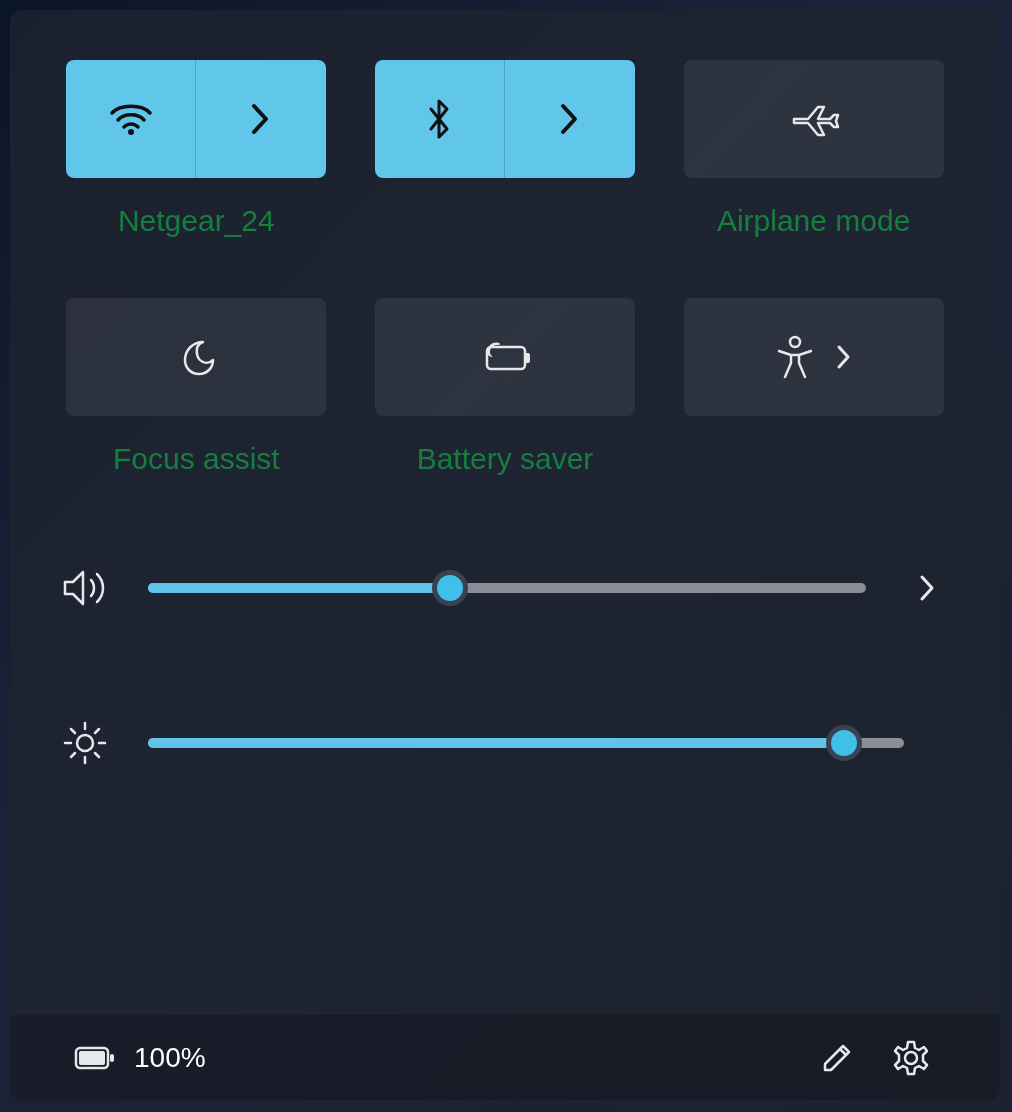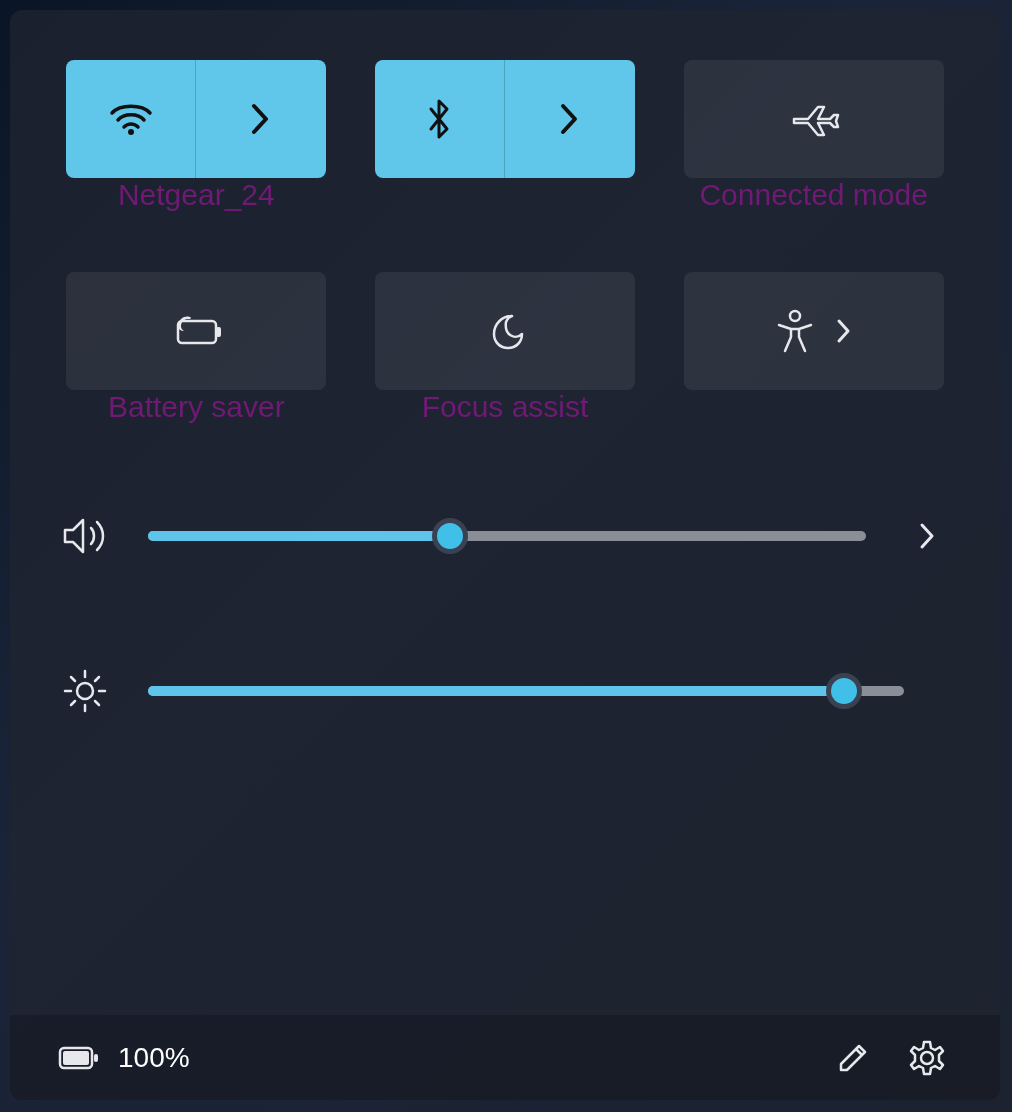--- a/index.html
+++ b/index.html
@@ -69,22 +69,23 @@
   .tile.split .half.left {
     border-right: 1px solid rgba(0,0,0,0.18);
   }
   .tile.inactive-split {
     display: flex;
     align-items: center;
     justify-content: center;
     gap: 20px;
   }
   .tile-label {
+    margin-top: 26px;
     font-size: 30px;
-    color: #701a75;
+    color: #15803d;
     text-align: center;
   }
   .sliders {
     margin-top: 90px;
     display: flex;
     flex-direction: column;
     gap: 110px;
   }
   .slider-row {
     display: flex;
@@ -127,21 +128,21 @@
     display: flex;
     justify-content: center;
   }
   .bottom-bar {
     height: 85px;
     background: rgba(0,0,0,0.18);
     border-bottom-left-radius: 12px;
     border-bottom-right-radius: 12px;
     display: flex;
     align-items: center;
-    padding: 0 48px;
+    padding: 0 64px;
     justify-content: space-between;
   }
   .battery-status {
     display: flex;
     align-items: center;
     gap: 18px;
     font-size: 28px;
   }
   .spacer { flex: 1; }
   .bottom-btn {
@@ -195,41 +196,41 @@
           </div>
         </div>
       </div>
 
       <div class="tile-wrap">
         <div class="tile inactive">
           <svg width="52" height="44" viewBox="0 0 52 44">
             <path d="M6 22 L20 22 L30 10 L36 10 L30 22 L42 22 L46 18 L50 18 L48 24 L50 30 L46 30 L42 26 L30 26 L36 38 L30 38 L20 26 L6 26 Z" stroke="#e6e8ec" stroke-width="2.5" fill="none" stroke-linejoin="round"></path>
           </svg>
         </div>
-        <div class="tile-label">Connected mode</div>
+        <div class="tile-label">Airplane mode</div>
+      </div>
+
+      <div class="tile-wrap">
+        <div class="tile inactive">
+          <svg width="42" height="42" viewBox="0 0 42 42">
+            <path d="M28 6 C18 6, 10 14, 10 24 C10 32, 16 38, 24 38 C32 38, 38 32, 38 24 C32 30, 20 26, 22 12 C23 9, 25 7, 28 6 Z" stroke="#e6e8ec" stroke-width="2.5" fill="none" stroke-linejoin="round"></path>
+          </svg>
+        </div>
+        <div class="tile-label">Focus assist</div>
       </div>
 
       <div class="tile-wrap">
         <div class="tile inactive">
           <svg width="56" height="36" viewBox="0 0 56 36">
             <rect x="10" y="8" width="38" height="22" rx="4" stroke="#e6e8ec" stroke-width="2.5" fill="none"></rect>
             <rect x="48" y="14" width="5" height="10" rx="2" fill="#e6e8ec"></rect>
             <path d="M20 6 C14 6, 10 14, 16 18 C8 18, 8 8, 16 4 C22 2, 26 6, 20 6 Z" fill="#e6e8ec"></path>
           </svg>
         </div>
         <div class="tile-label">Battery saver</div>
-      </div>
-
-      <div class="tile-wrap">
-        <div class="tile inactive">
-          <svg width="42" height="42" viewBox="0 0 42 42">
-            <path d="M28 6 C18 6, 10 14, 10 24 C10 32, 16 38, 24 38 C32 38, 38 32, 38 24 C32 30, 20 26, 22 12 C23 9, 25 7, 28 6 Z" stroke="#e6e8ec" stroke-width="2.5" fill="none" stroke-linejoin="round"></path>
-          </svg>
-        </div>
-        <div class="tile-label">Focus assist</div>
       </div>
 
       <div class="tile-wrap">
         <div class="tile inactive inactive-split">
           <svg width="40" height="44" viewBox="0 0 40 44">
             <circle cx="20" cy="7" r="5" stroke="#e6e8ec" stroke-width="2.5" fill="none"></circle>
             <path d="M4 16 L16 20 L16 28 L10 42 M36 16 L24 20 L24 28 L30 42 M16 20 L24 20" stroke="#e6e8ec" stroke-width="2.5" fill="none" stroke-linecap="round" stroke-linejoin="round"></path>
           </svg>
           <svg width="18" height="28" viewBox="0 0 18 28">
             <path d="M4 4 L13 14 L4 24" stroke="#e6e8ec" stroke-width="3" fill="none" stroke-linecap="round" stroke-linejoin="round"></path>

